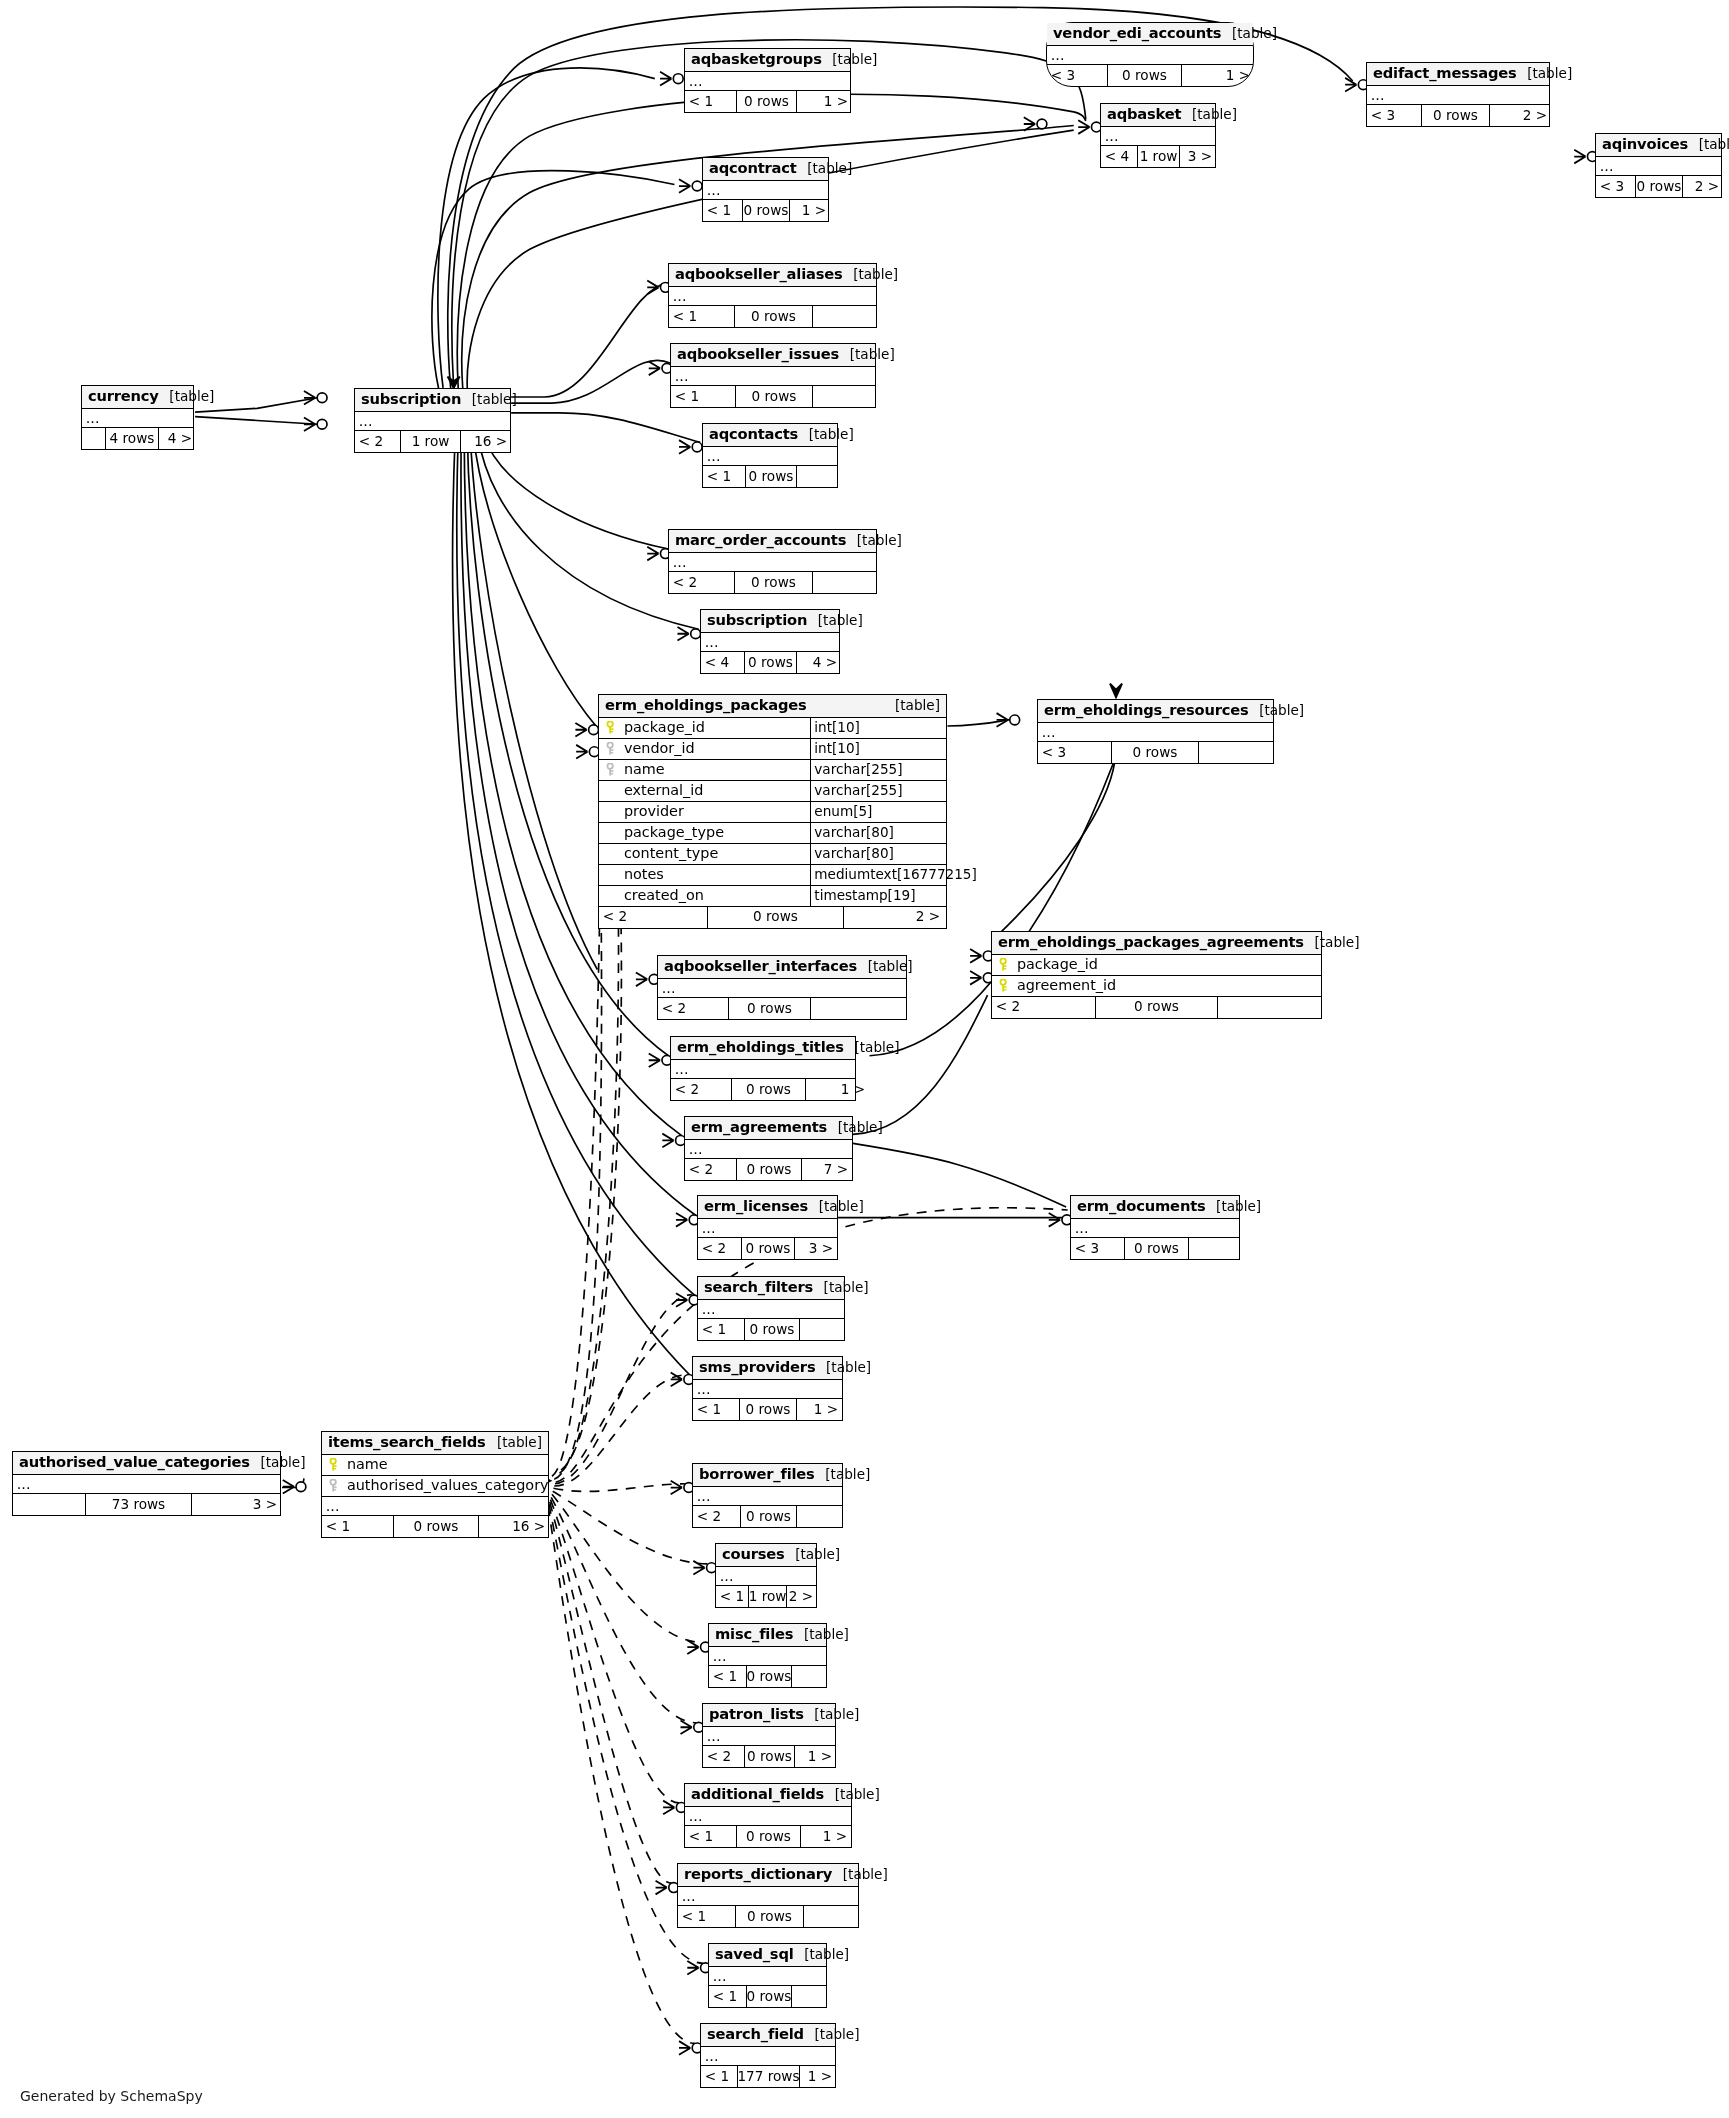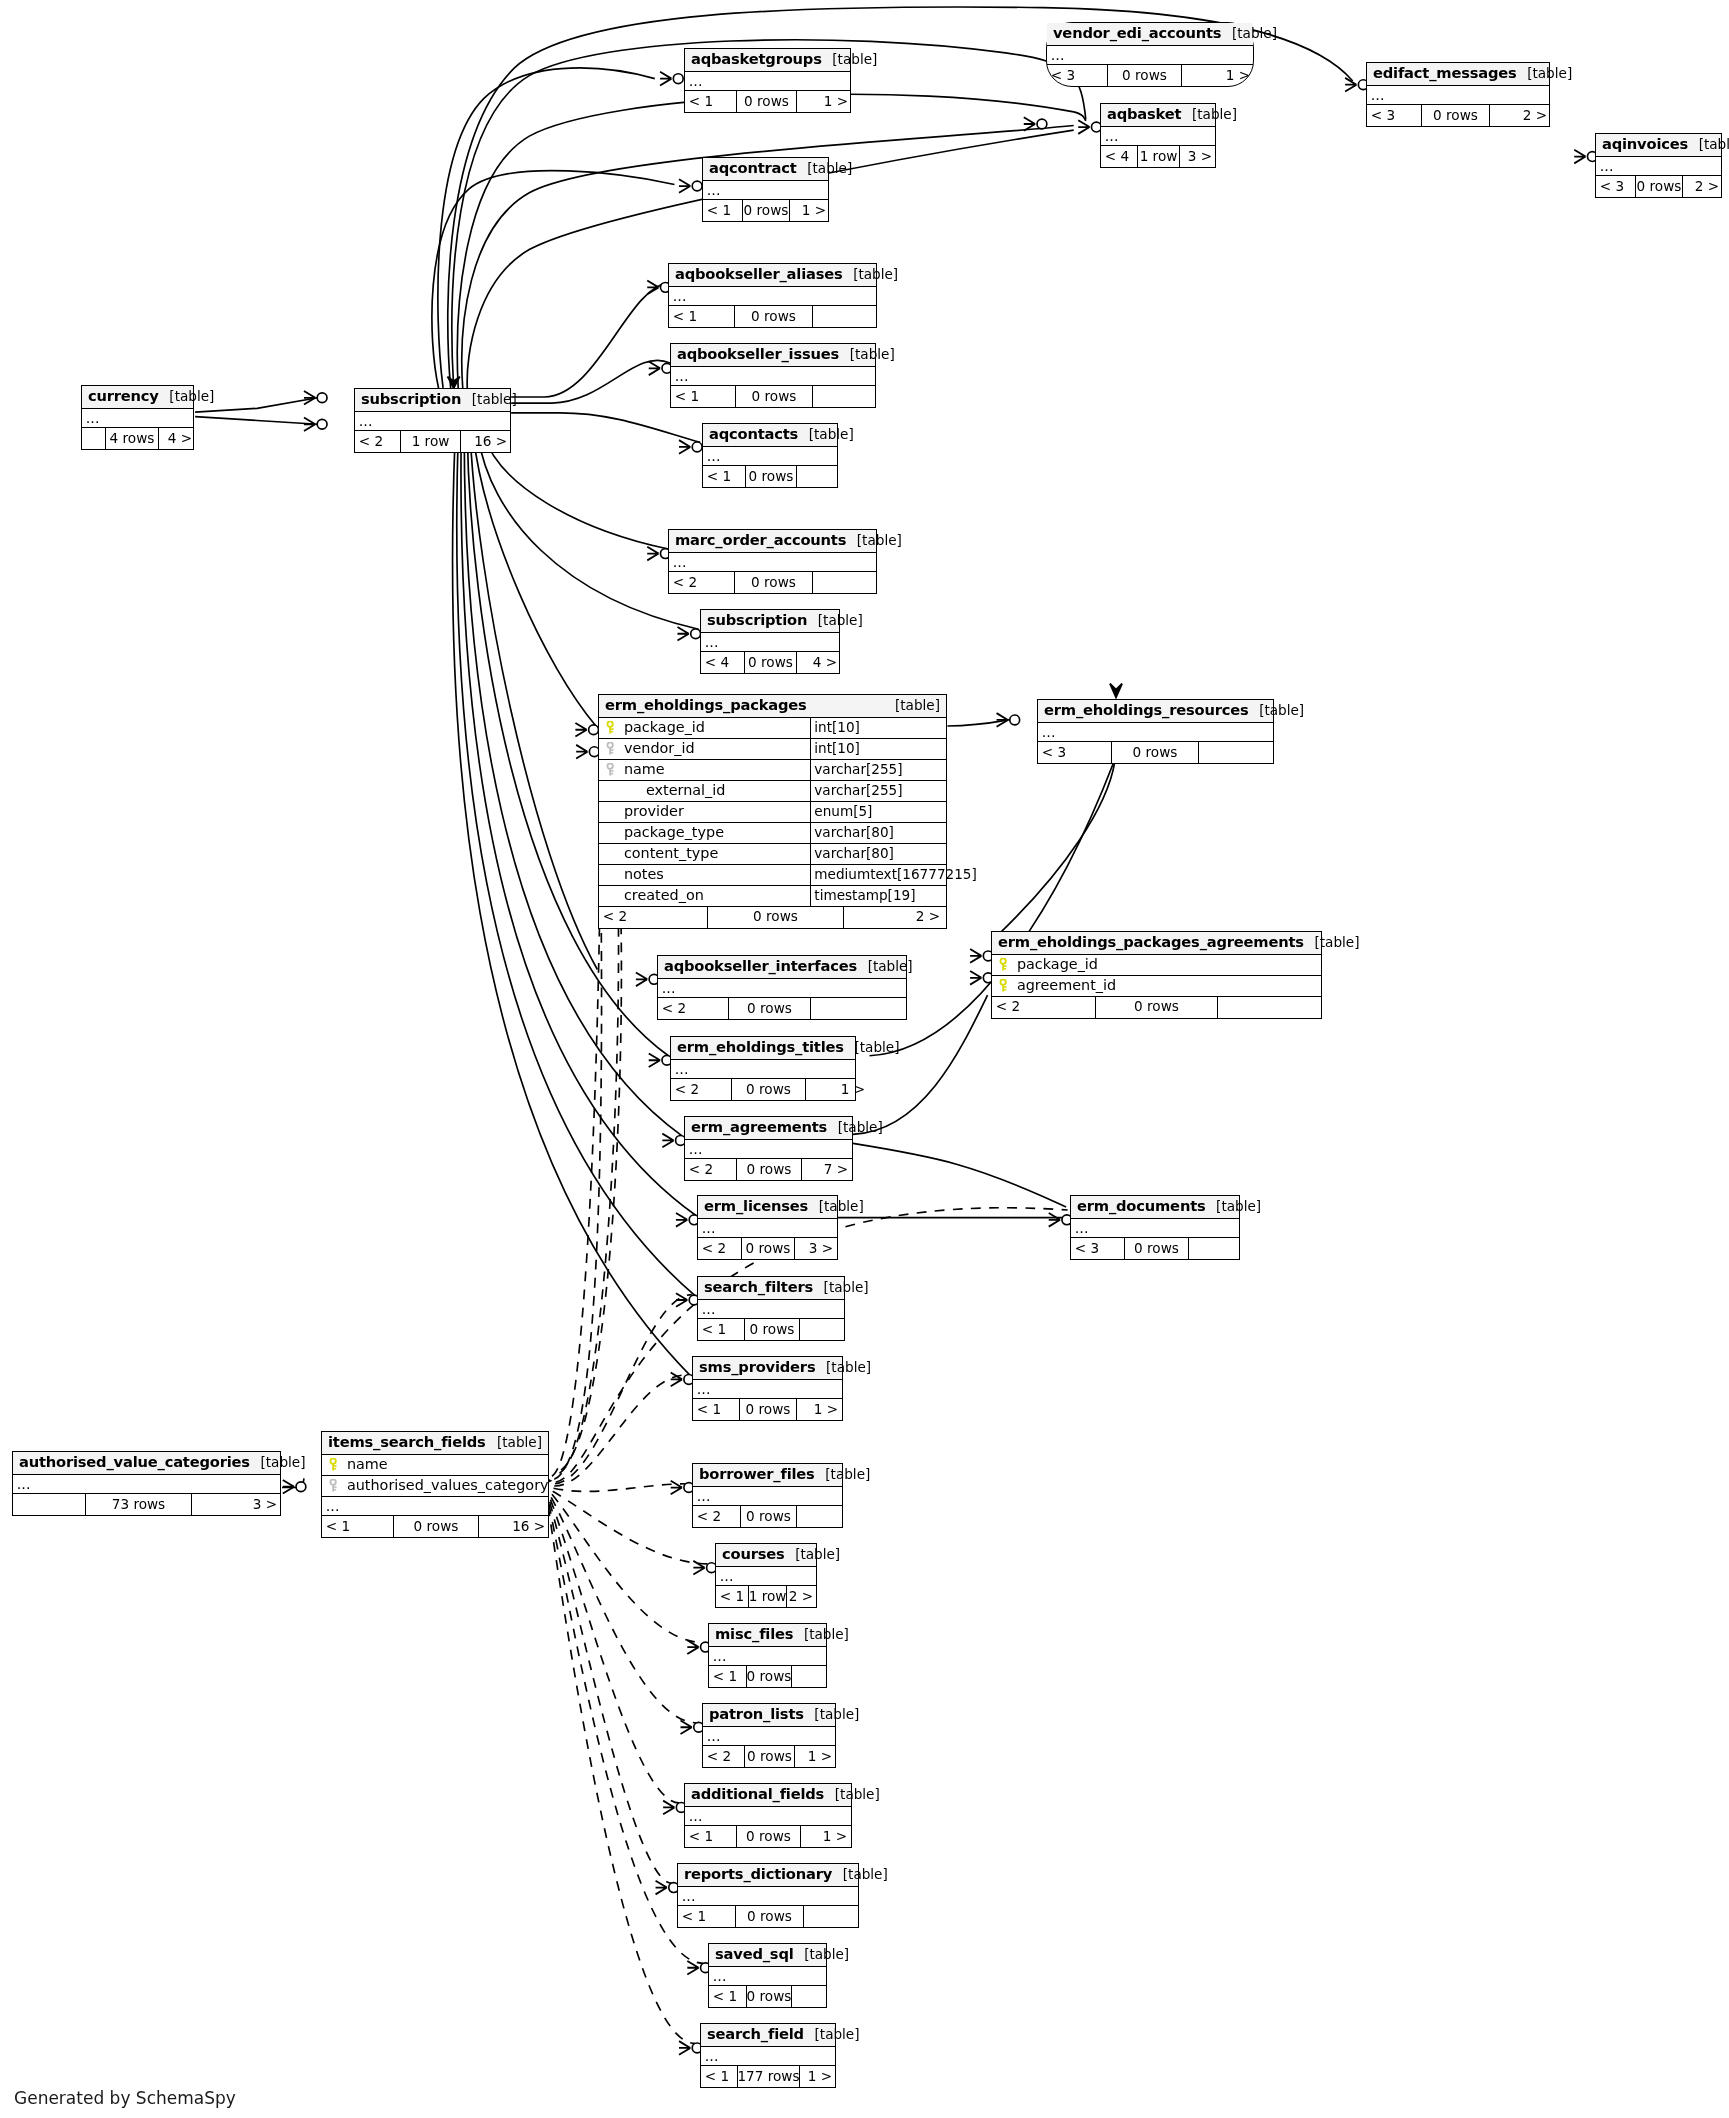--- a/index.html
+++ b/index.html
@@ -126,23 +126,23 @@
     width: 8.3px;
     height: 13px;
     margin-right: 9.8px;
     margin-left: 2.3px;
     flex: 0 0 auto;
     position: relative;
   }
   .keyicon svg { display:block; }
   .footer {
     position: absolute;
-    left: 14px;
+    left: 20px;
     top: 2088px;
-    font-size: 17px;
+    font-size: 14px;
     color: #1a1a1a;
   }
 </style>
 </head>
 <body>
 
 <div id="canvas">
 
   <svg id="edge-layer" viewBox="0 0 2288 2802" preserveAspectRatio="none">
     <defs>
@@ -454,21 +454,21 @@
                 <rect x="4.3" y="6.5" width="2.4" height="10" fill="#bdbdbd"></rect>
                 <rect x="6.7" y="9.5" width="3.4" height="2.1" fill="#bdbdbd"></rect>
                 <rect x="6.7" y="13" width="2.8" height="2.1" fill="#bdbdbd"></rect>
               </svg>
             </span>
             <span>name</span>
           </div>
           <div class="col-type" style="flex: 1 1 auto;">varchar[255]</div>
         </div>
         <div class="col-row">
-          <div class="col-name" style="flex: 0 0 206px; gap: 22px;">
+          <div class="col-name" style="flex: 0 0 206px;">
             <span class="keyicon"></span>
             <span>external_id</span>
           </div>
           <div class="col-type" style="flex: 1 1 auto;">varchar[255]</div>
         </div>
         <div class="col-row">
           <div class="col-name" style="flex: 0 0 206px;">
             <span class="keyicon"></span>
             <span>provider</span>
           </div>

